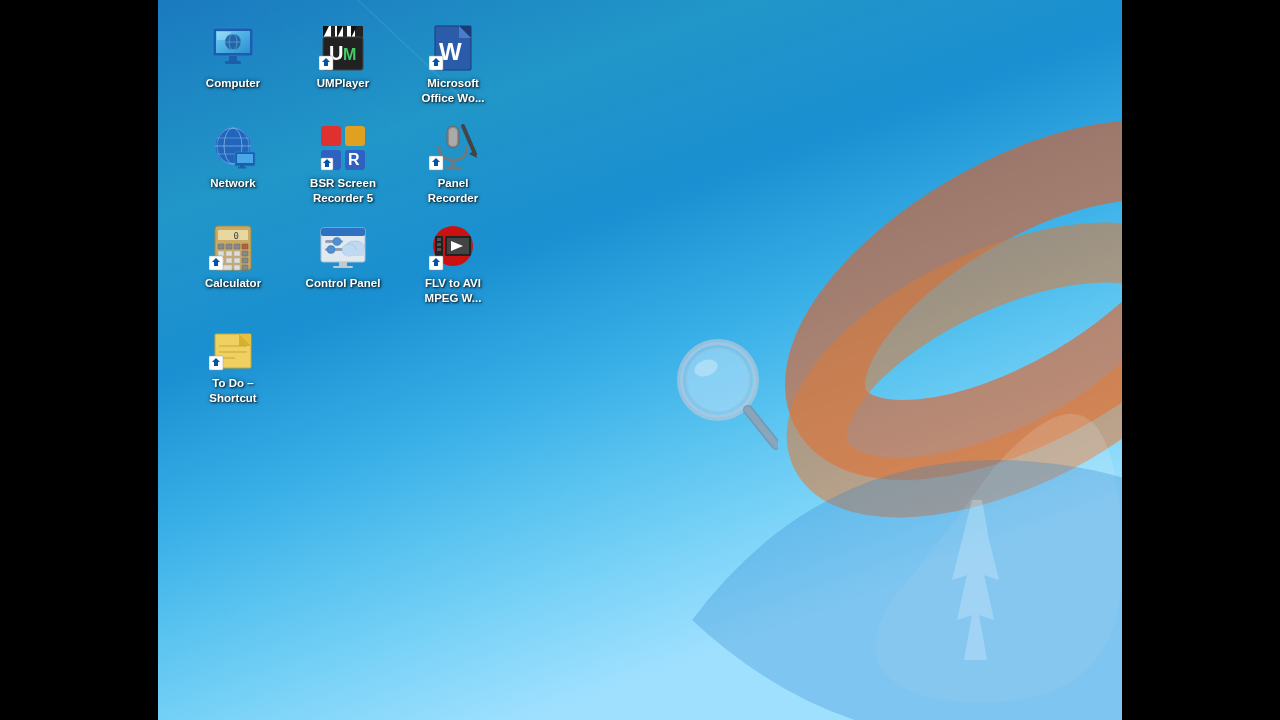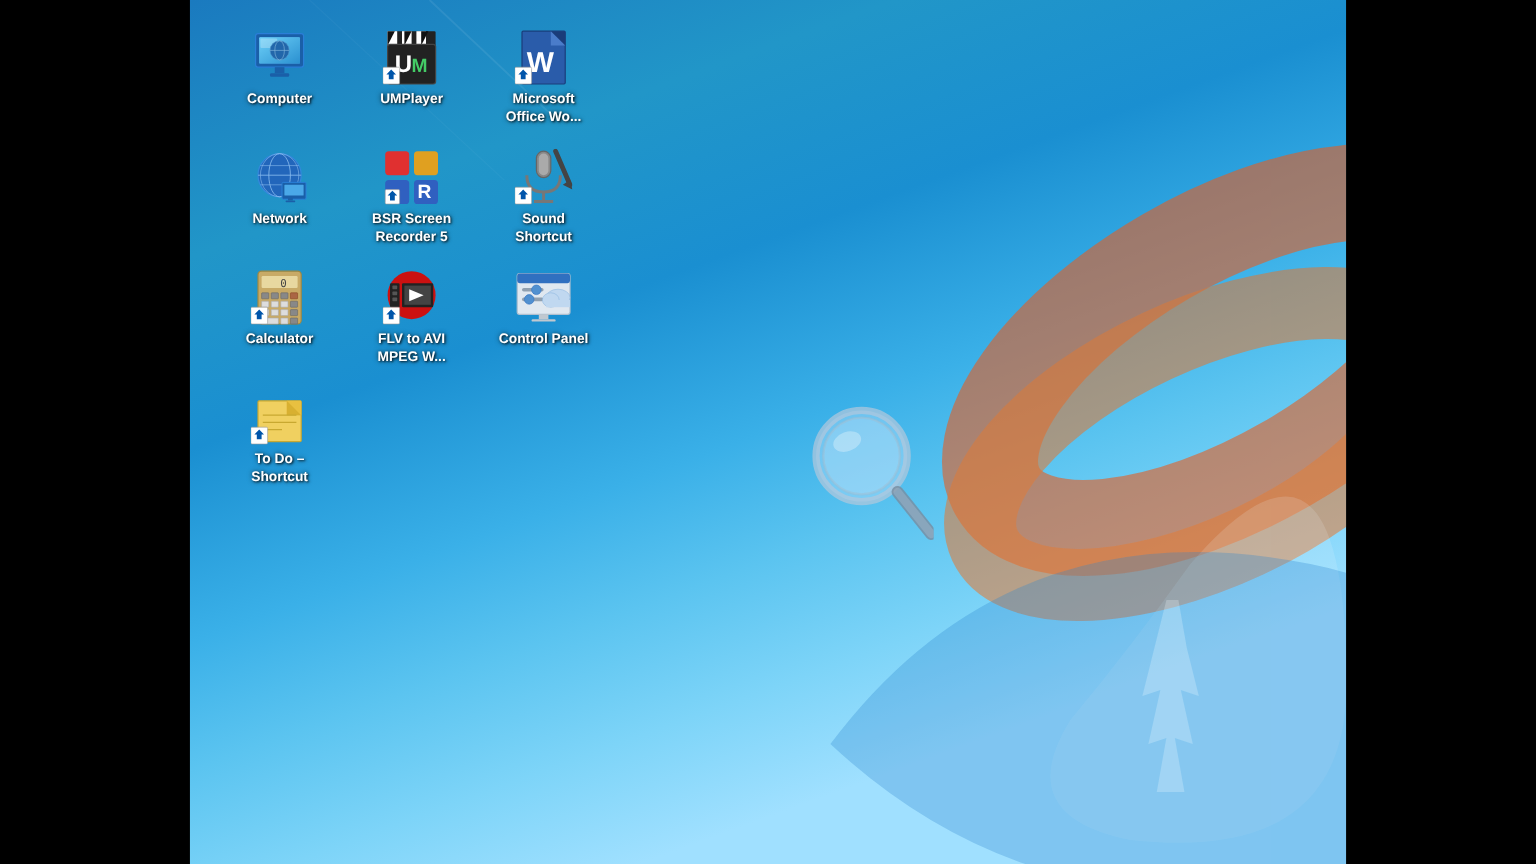--- a/index.html
+++ b/index.html
@@ -265,21 +265,21 @@
             <line x1="24" y1="36" x2="24" y2="44" stroke="#777" stroke-width="2.5"></line>
             <line x1="16" y1="44" x2="32" y2="44" stroke="#777" stroke-width="2.5"></line>
 
             <line x1="34" y1="2" x2="46" y2="30" stroke="#444" stroke-width="4" stroke-linecap="round"></line>
             <polygon points="46,26 48,34 40,30" fill="#444"></polygon>
 
             <rect x="0" y="32" width="14" height="14" rx="1" fill="white" stroke="#999" stroke-width="0.5"></rect>
             <path d="M 3 38 L 7 34 L 11 38 L 9 38 L 9 42 L 5 42 L 5 38 Z" fill="#0055aa"></path>
           </svg>
         </div>
-        <span class="icon-label">Sound Shortcut</span>
+        <span class="icon-label">Panel Recorder</span>
       </div>
 
 
       <div class="desktop-icon">
         <div class="icon-img">
           <svg width="48" height="48" xmlns="http://www.w3.org/2000/svg">
 
             <rect x="6" y="2" width="36" height="44" rx="3" fill="#c8aa66" stroke="#a08840" stroke-width="1"></rect>
 
             <rect x="9" y="6" width="30" height="10" rx="1" fill="#e8d8a0"></rect>
@@ -306,20 +306,44 @@
           </svg>
         </div>
         <span class="icon-label">Calculator</span>
       </div>
 
 
       <div class="desktop-icon">
         <div class="icon-img">
           <svg width="48" height="48" xmlns="http://www.w3.org/2000/svg">
 
+            <rect x="2" y="4" width="44" height="34" rx="2" fill="#e0e8f0" stroke="#b0c0d0" stroke-width="1"></rect>
+
+            <rect x="2" y="4" width="44" height="8" rx="2" fill="#3070c0"></rect>
+
+            <rect x="6" y="16" width="18" height="3" rx="1.5" fill="#90a0b0"></rect>
+            <circle cx="18" cy="17.5" r="4" fill="#5090d0" stroke="#3070c0" stroke-width="0.5"></circle>
+            <rect x="6" y="24" width="18" height="3" rx="1.5" fill="#90a0b0"></rect>
+            <circle cx="12" cy="25.5" r="4" fill="#5090d0" stroke="#3070c0" stroke-width="0.5"></circle>
+
+            <ellipse cx="36" cy="24" rx="10" ry="7" fill="#c0d8f0" stroke="#90b8e0" stroke-width="0.5"></ellipse>
+            <ellipse cx="30" cy="26" rx="7" ry="6" fill="#c0d8f0" stroke="#90b8e0" stroke-width="0.5"></ellipse>
+            <rect x="26" y="26" width="20" height="6" fill="#c0d8f0"></rect>
+
+            <rect x="20" y="38" width="8" height="4" fill="#c0c8d0"></rect>
+            <rect x="14" y="42" width="20" height="2" rx="1" fill="#c0c8d0"></rect>
+          </svg>
+        </div>
+        <span class="icon-label">Control Panel</span>
+      </div>
+
+      <div class="desktop-icon">
+        <div class="icon-img">
+          <svg width="48" height="48" xmlns="http://www.w3.org/2000/svg">
+
             <circle cx="24" cy="22" r="20" fill="#cc1111"></circle>
 
             <rect x="6" y="12" width="8" height="20" rx="1" fill="#222"></rect>
             <rect x="8" y="14" width="4" height="3" rx="0.5" fill="#555"></rect>
             <rect x="8" y="19" width="4" height="3" rx="0.5" fill="#555"></rect>
             <rect x="8" y="24" width="4" height="3" rx="0.5" fill="#555"></rect>
             <rect x="16" y="12" width="26" height="20" rx="1" fill="#222"></rect>
             <rect x="18" y="14" width="22" height="16" fill="#444"></rect>
 
             <polygon points="22,17 22,27 34,22" fill="#fff"></polygon>
@@ -328,44 +352,20 @@
             <path d="M 3 38 L 7 34 L 11 38 L 9 38 L 9 42 L 5 42 L 5 38 Z" fill="#0055aa"></path>
           </svg>
         </div>
         <span class="icon-label">FLV to AVI MPEG W...</span>
       </div>
 
       <div class="desktop-icon">
         <div class="icon-img">
           <svg width="48" height="48" xmlns="http://www.w3.org/2000/svg">
 
-            <rect x="2" y="4" width="44" height="34" rx="2" fill="#e0e8f0" stroke="#b0c0d0" stroke-width="1"></rect>
-
-            <rect x="2" y="4" width="44" height="8" rx="2" fill="#3070c0"></rect>
-
-            <rect x="6" y="16" width="18" height="3" rx="1.5" fill="#90a0b0"></rect>
-            <circle cx="18" cy="17.5" r="4" fill="#5090d0" stroke="#3070c0" stroke-width="0.5"></circle>
-            <rect x="6" y="24" width="18" height="3" rx="1.5" fill="#90a0b0"></rect>
-            <circle cx="12" cy="25.5" r="4" fill="#5090d0" stroke="#3070c0" stroke-width="0.5"></circle>
-
-            <ellipse cx="36" cy="24" rx="10" ry="7" fill="#c0d8f0" stroke="#90b8e0" stroke-width="0.5"></ellipse>
-            <ellipse cx="30" cy="26" rx="7" ry="6" fill="#c0d8f0" stroke="#90b8e0" stroke-width="0.5"></ellipse>
-            <rect x="26" y="26" width="20" height="6" fill="#c0d8f0"></rect>
-
-            <rect x="20" y="38" width="8" height="4" fill="#c0c8d0"></rect>
-            <rect x="14" y="42" width="20" height="2" rx="1" fill="#c0c8d0"></rect>
-          </svg>
-        </div>
-        <span class="icon-label">Control Panel</span>
-      </div>
-
-      <div class="desktop-icon">
-        <div class="icon-img">
-          <svg width="48" height="48" xmlns="http://www.w3.org/2000/svg">
-
             <rect x="6" y="10" width="36" height="34" rx="1" fill="#f0d060" stroke="#c8a830" stroke-width="1"></rect>
 
             <polygon points="30,10 42,10 42,22 30,22" fill="#e8c040"></polygon>
             <polygon points="30,10 42,22 30,22" fill="#d8b030"></polygon>
 
             <line x1="10" y1="22" x2="38" y2="22" stroke="#c8a830" stroke-width="1"></line>
             <line x1="10" y1="28" x2="38" y2="28" stroke="#c8a830" stroke-width="1"></line>
             <line x1="10" y1="34" x2="26" y2="34" stroke="#c8a830" stroke-width="1"></line>
 
             <rect x="0" y="32" width="14" height="14" rx="1" fill="white" stroke="#999" stroke-width="0.5"></rect>

